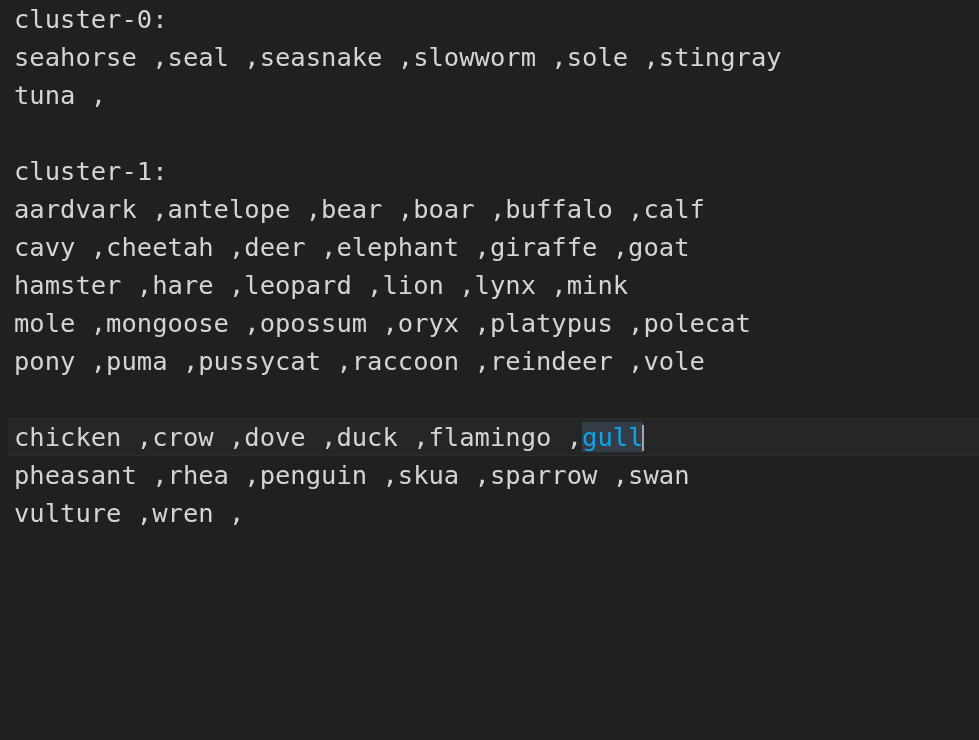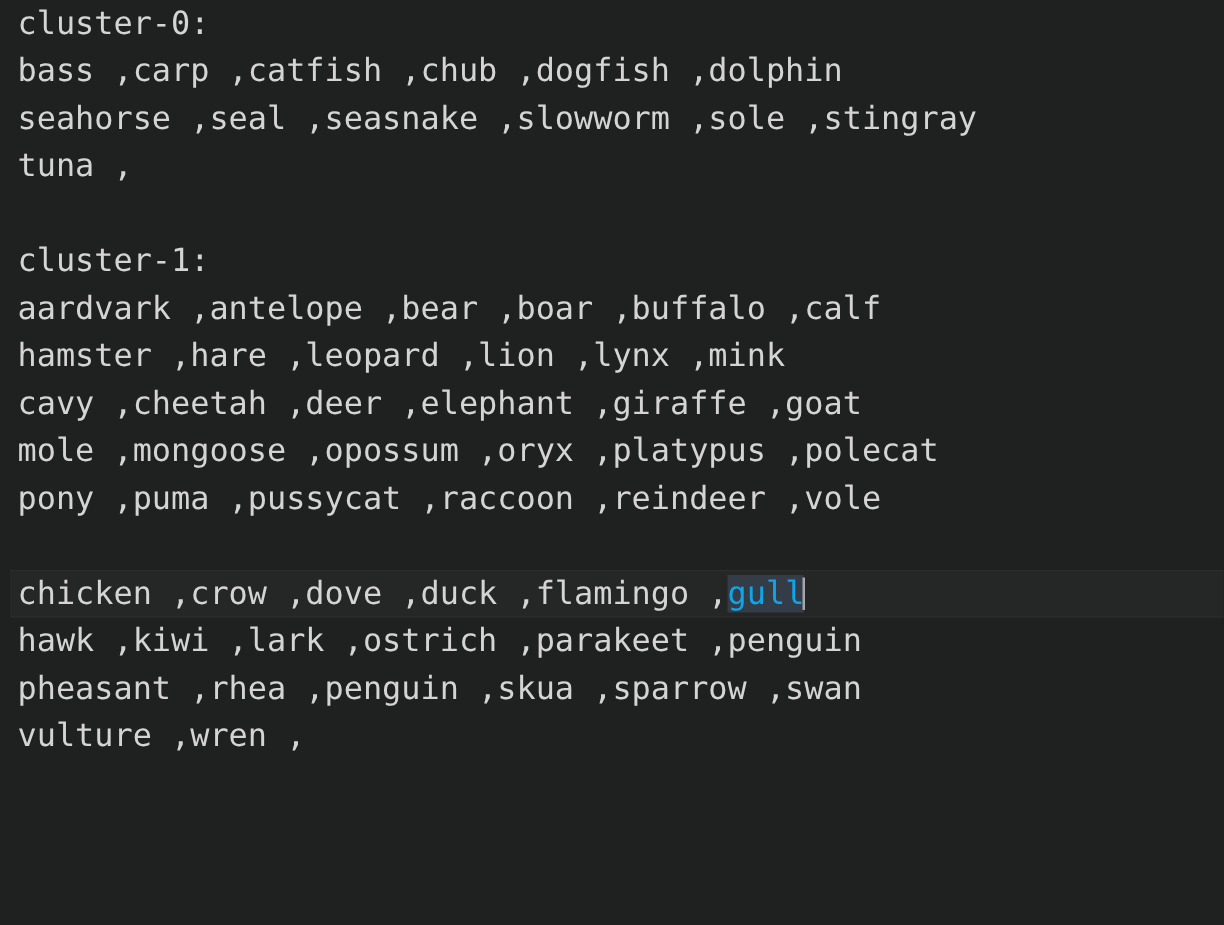--- a/index.html
+++ b/index.html
@@ -63,33 +63,31 @@
     vertical-align: -5px;
     margin-left: -1px;
   }
 </style>
 </head>
 <body>
 
 <div id="editor">
 
   <div class="line">cluster-0:</div>
-  <div class="line">bass ,carp ,catfish ,chub ,dogfish ,dolphin</div>
   <div class="line">seahorse ,seal ,seasnake ,slowworm ,sole ,stingray</div>
   <div class="line">tuna ,</div>
   <div class="line blank"></div>
 
   <div class="line">cluster-1:</div>
   <div class="line">aardvark ,antelope ,bear ,boar ,buffalo ,calf</div>
+  <div class="line">cavy ,cheetah ,deer ,elephant ,giraffe ,goat</div>
   <div class="line">hamster ,hare ,leopard ,lion ,lynx ,mink</div>
-  <div class="line">cavy ,cheetah ,deer ,elephant ,giraffe ,goat</div>
   <div class="line">mole ,mongoose ,opossum ,oryx ,platypus ,polecat</div>
   <div class="line">pony ,puma ,pussycat ,raccoon ,reindeer ,vole</div>
   <div class="line blank"></div>
 
 
   <div class="line active"><span class="seg">chicken ,crow ,dove ,duck ,flamingo ,</span><span class="sel">gull</span><span class="caret"></span><span class="seg"></span></div>
 
-  <div class="line">hawk ,kiwi ,lark ,ostrich ,parakeet ,penguin</div>
   <div class="line">pheasant ,rhea ,penguin ,skua ,sparrow ,swan</div>
   <div class="line">vulture ,wren ,</div>
 
 </div>
 
 </body></html>

